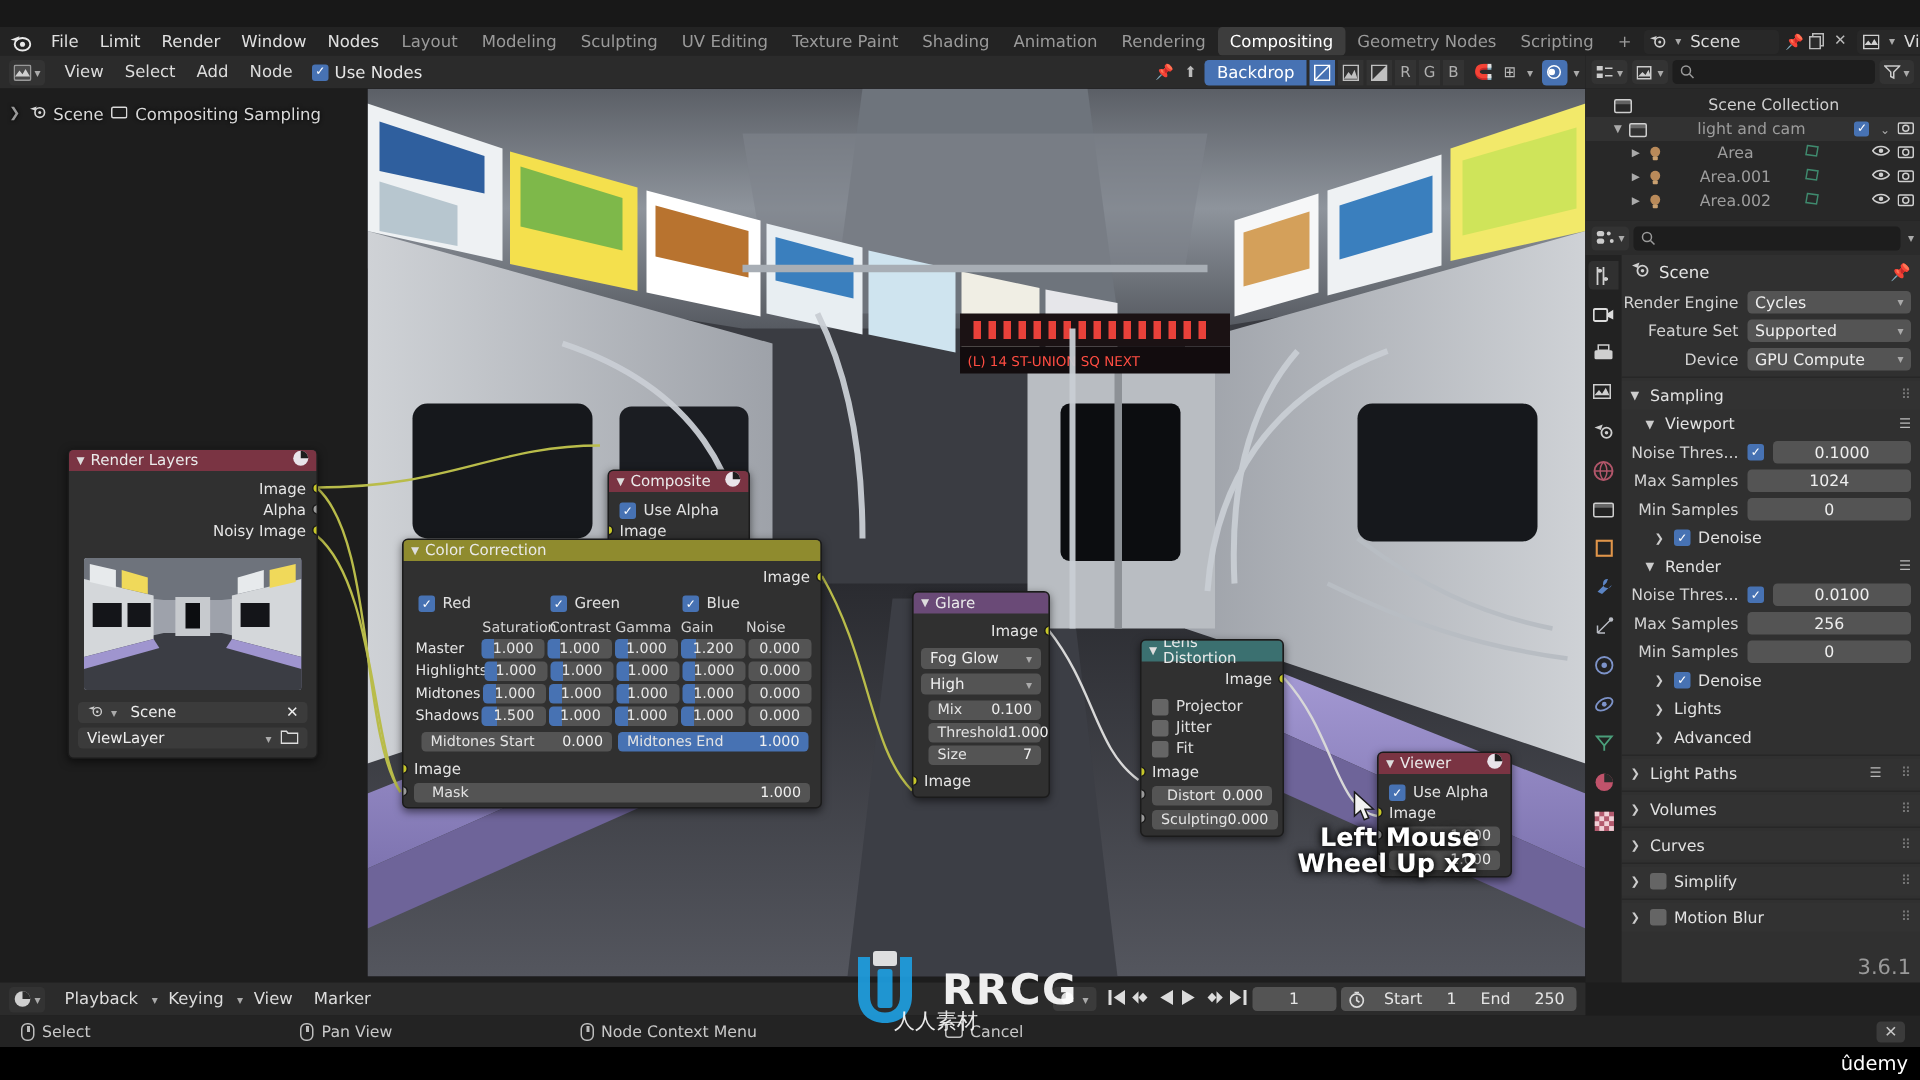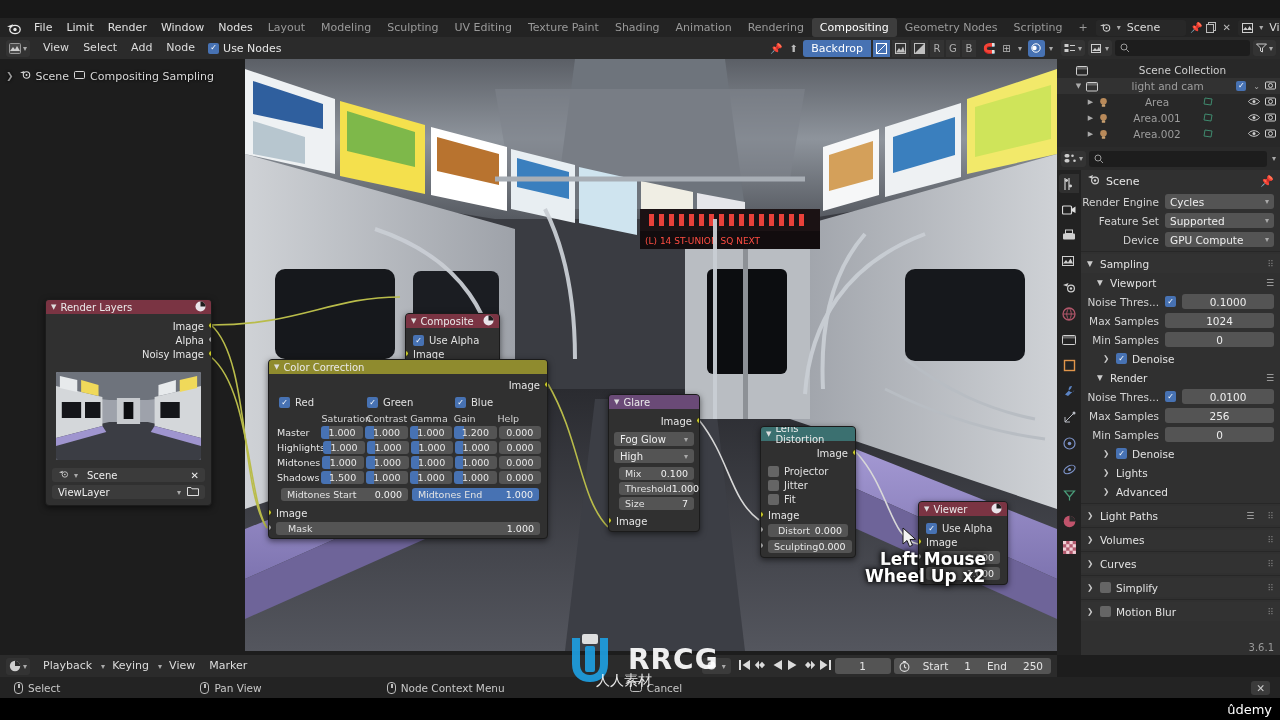--- a/index.html
+++ b/index.html
@@ -105,21 +105,21 @@
   .pdrop { flex:1; background:#545454; border-radius:3px; height:15px; display:flex; align-items:center;
      justify-content:space-between; padding:0 5px; font-size:10.5px; color:#eee;}
   .pval { flex:1; background:#545454; border-radius:3px; height:15px; display:flex; align-items:center;
      justify-content:center; font-size:10.5px; color:#eee; }
   .panelhdr { display:flex; align-items:center; height:19px; gap:5px; padding:0 6px; font-size:10.5px; color:#e2e2e2;
      background:#333a; }
   .panelhdr .tri { font-size:7.5px; color:#ccc; width:8px; }
   .dots { margin-left:auto; color:#777; font-size:9px; letter-spacing:0px;}
   .listicon { margin-left:auto; color:#b9b9b9; font-size:9px; }
   .sep { height:1px; background:#272727; margin:2px 0; }
-  .versiontxt { position:absolute; right:6px; bottom:2px; font-size:10px; color:#9a9a9a; }
+  .versiontxt { position:absolute; right:6px; bottom:2px; font-size:14px; color:#9a9a9a; }
 
   
   .tl-hdr { position:absolute; left:0; top:655px; width:1057px; height:22px; background:#2b2b2b;
      display:flex; align-items:center; padding-left:6px; gap:0; }
   .tl-mid { margin-left:auto; display:flex; align-items:center; gap:3px; padding-right:6px;}
   .framefld { background:#545454; border-radius:3px; height:16px; min-width:56px; display:flex;
      align-items:center; justify-content:center; font-size:10.5px;}
   .rangegrp { display:flex; align-items:center; background:#545454; border-radius:3px; height:16px; font-size:10.5px; }
   .rangegrp .seg { padding:0 8px; height:16px; line-height:16px; }
   .playgrp { display:flex; align-items:center; gap:2px; color:#d8d8d8; font-size:10px;}
@@ -554,21 +554,21 @@
             <span>Blue</span>
           </span>
         </div>
 
         <div style="display:flex; padding:2px 6px 1px 8px; font-size:9.5px; color:#d4d4d4;">
           <span style="width:46px"></span>
           <span style="width:45px">Saturation</span>
           <span style="width:45px">Contrast</span>
           <span style="width:45px">Gamma</span>
           <span style="width:45px">Gain</span>
-          <span style="width:45px">Help</span>
+          <span style="width:45px">Noise</span>
         </div>
 
         <div style="display:flex; align-items:center; padding:1px 6px 1px 8px; gap:2px;">
           <span style="width:44px; font-size:9.5px">Master</span>
           <span class="fld fill20 center" style="width:44px">1.000</span>
           <span class="fld fill20 center" style="width:44px">1.000</span>
           <span class="fld fill20 center" style="width:44px">1.000</span>
           <span class="fld fill24 center" style="width:44px">1.200</span>
           <span class="fld center" style="width:44px">0.000</span>
         </div>

